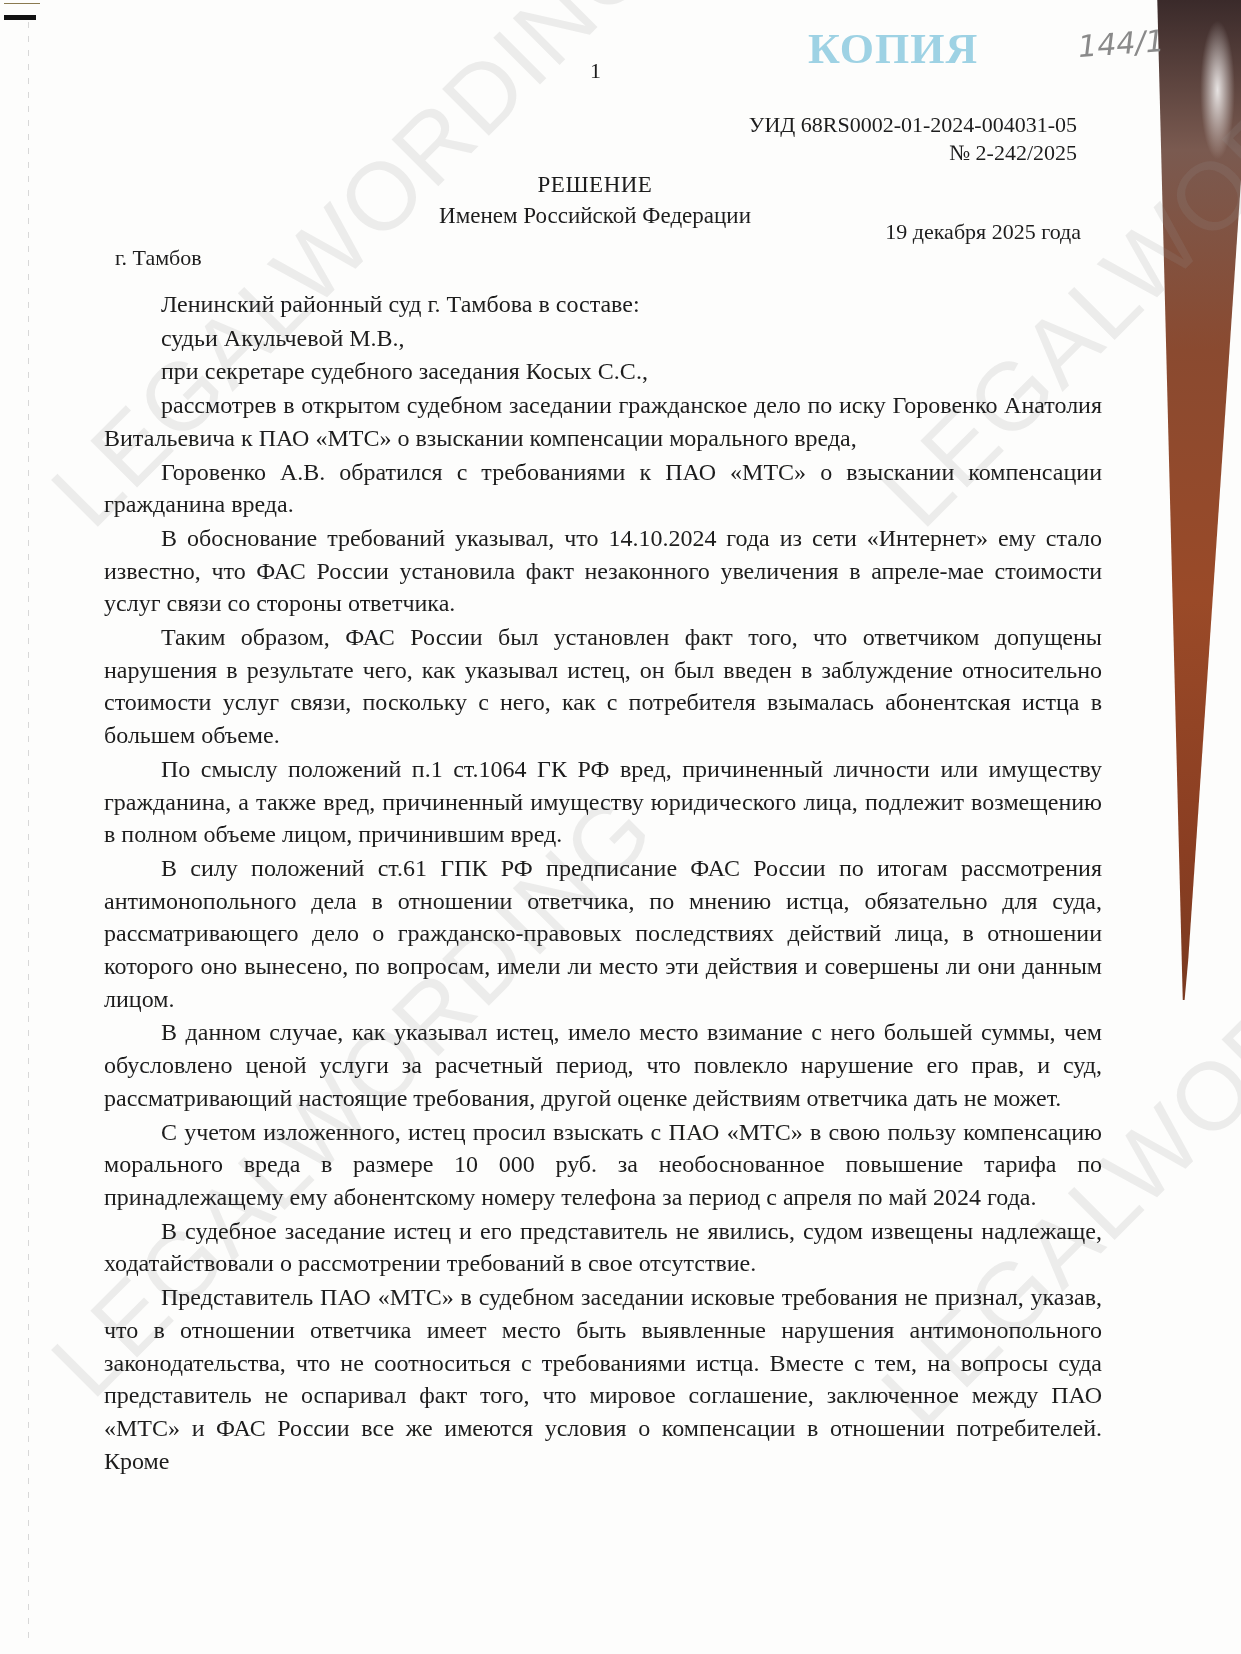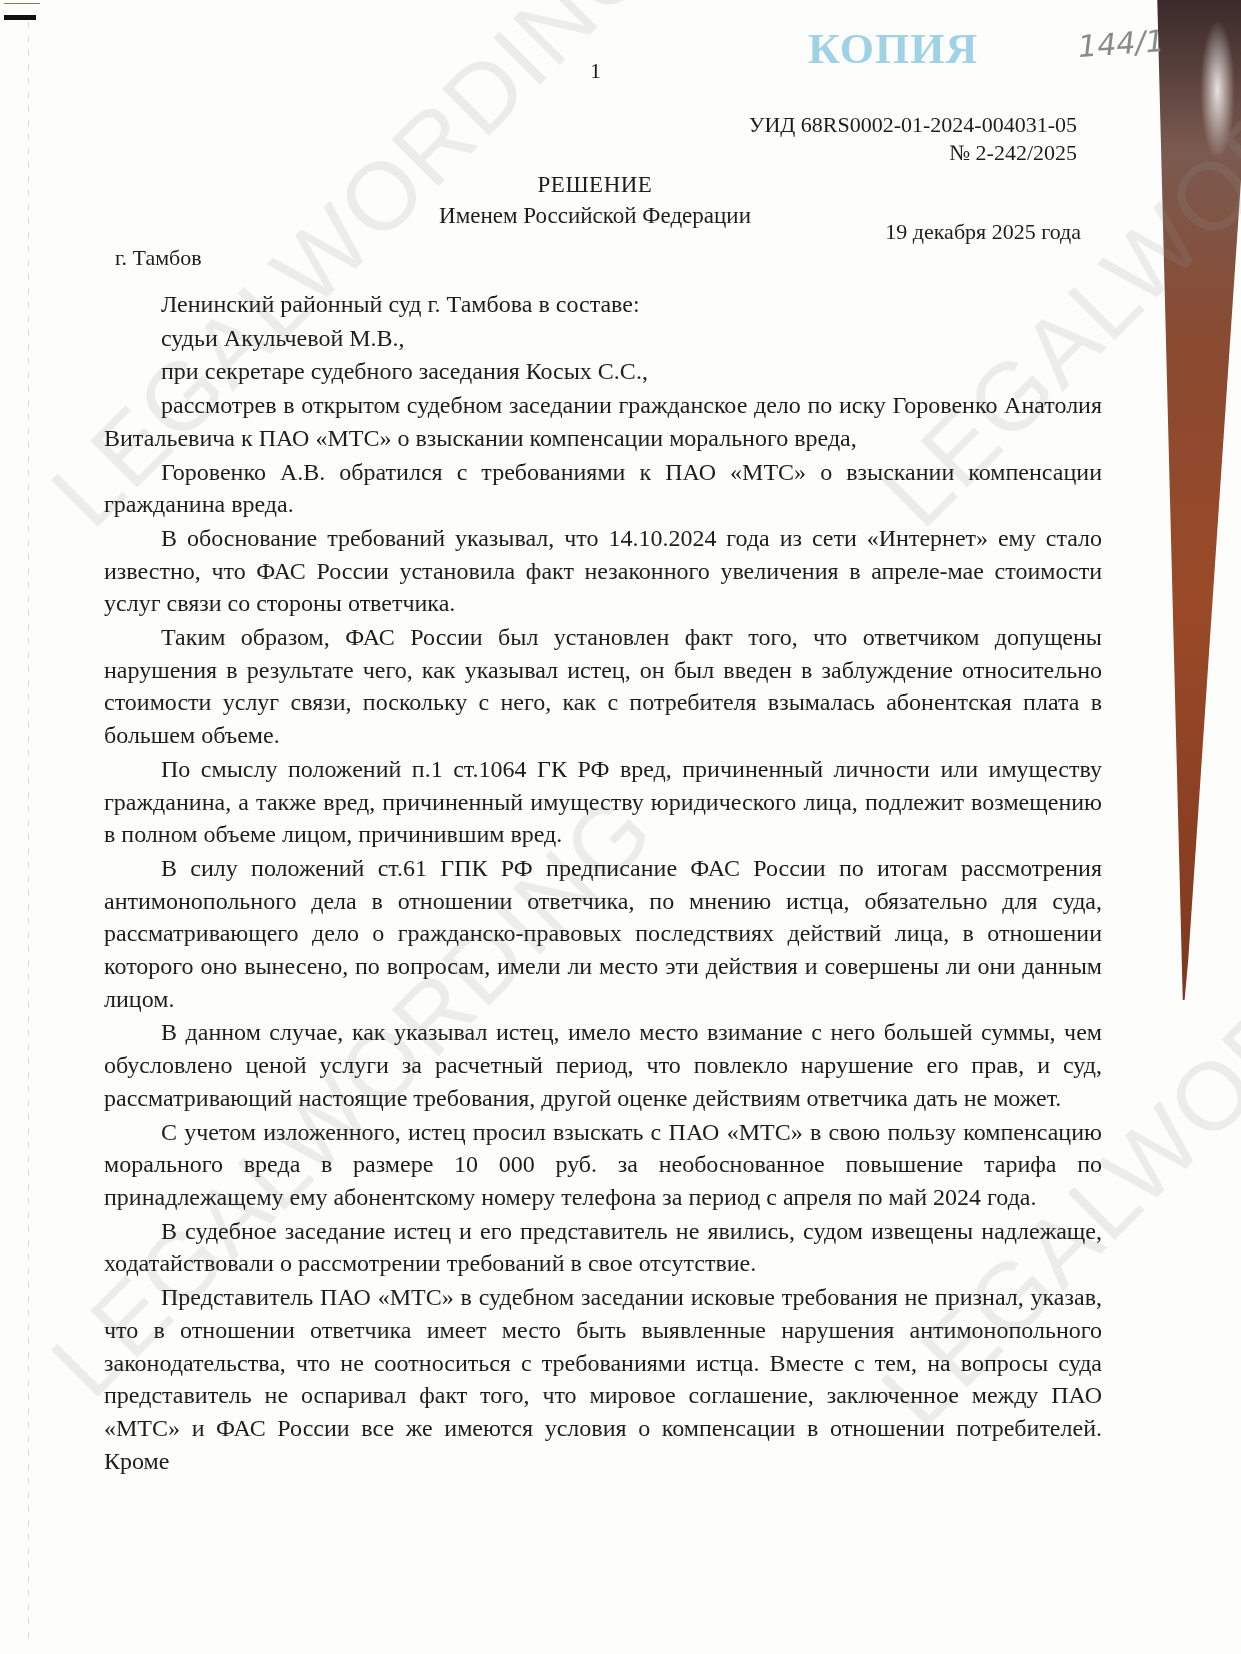--- a/index.html
+++ b/index.html
@@ -97,21 +97,21 @@
   <div class="date">19 декабря 2025 года</div>
   <div class="city">г. Тамбов</div>
 
   <div class="body-text">
     <p class="indent">Ленинский районный суд г. Тамбова в составе:</p>
     <p class="indent">судьи Акульчевой М.В.,</p>
     <p class="indent">при секретаре судебного заседания Косых С.С.,</p>
     <p class="indent">рассмотрев в открытом судебном заседании гражданское дело по иску Горовенко Анатолия Витальевича к ПАО «МТС» о взыскании компенсации морального вреда,</p>
     <p class="indent">Горовенко А.В. обратился с требованиями к ПАО «МТС» о взыскании компенсации гражданина вреда.</p>
     <p class="indent">В обоснование требований указывал, что 14.10.2024 года из сети «Интернет» ему стало известно, что ФАС России установила факт незаконного увеличения в апреле-мае стоимости услуг связи со стороны ответчика.</p>
-    <p class="indent">Таким образом, ФАС России был установлен факт того, что ответчиком допущены нарушения в результате чего, как указывал истец, он был введен в заблуждение относительно стоимости услуг связи, поскольку с него, как с потребителя взымалась абонентская плата в большем объеме.</p>
+    <p class="indent">Таким образом, ФАС России был установлен факт того, что ответчиком допущены нарушения в результате чего, как указывал истец, он был введен в заблуждение относительно стоимости услуг связи, поскольку с него, как с потребителя взымалась абонентская истца в большем объеме.</p>
     <p class="indent">По смыслу положений п.1 ст.1064 ГК РФ вред, причиненный личности или имуществу гражданина, а также вред, причиненный имуществу юридического лица, подлежит возмещению в полном объеме лицом, причинившим вред.</p>
     <p class="indent">В силу положений ст.61 ГПК РФ предписание ФАС России по итогам рассмотрения антимонопольного дела в отношении ответчика, по мнению истца, обязательно для суда, рассматривающего дело о гражданско-правовых последствиях действий лица, в отношении которого оно вынесено, по вопросам, имели ли место эти действия и совершены ли они данным лицом.</p>
     <p class="indent">В данном случае, как указывал истец, имело место взимание с него большей суммы, чем обусловлено ценой услуги за расчетный период, что повлекло нарушение его прав, и суд, рассматривающий настоящие требования, другой оценке действиям ответчика дать не может.</p>
     <p class="indent">С учетом изложенного, истец просил взыскать с ПАО «МТС» в свою пользу компенсацию морального вреда в размере 10 000 руб. за необоснованное повышение тарифа по принадлежащему ему абонентскому номеру телефона за период с апреля по май 2024 года.</p>
     <p class="indent">В судебное заседание истец и его представитель не явились, судом извещены надлежаще, ходатайствовали о рассмотрении требований в свое отсутствие.</p>
     <p class="indent">Представитель ПАО «МТС» в судебном заседании исковые требования не признал, указав, что в отношении ответчика имеет место быть выявленные нарушения антимонопольного законодательства, что не соотноситься с требованиями истца. Вместе с тем, на вопросы суда представитель не оспаривал факт того, что мировое соглашение, заключенное между ПАО «МТС» и ФАС России все же имеются условия о компенсации в отношении потребителей. Кроме</p>
   </div>
 
 </div>
 

